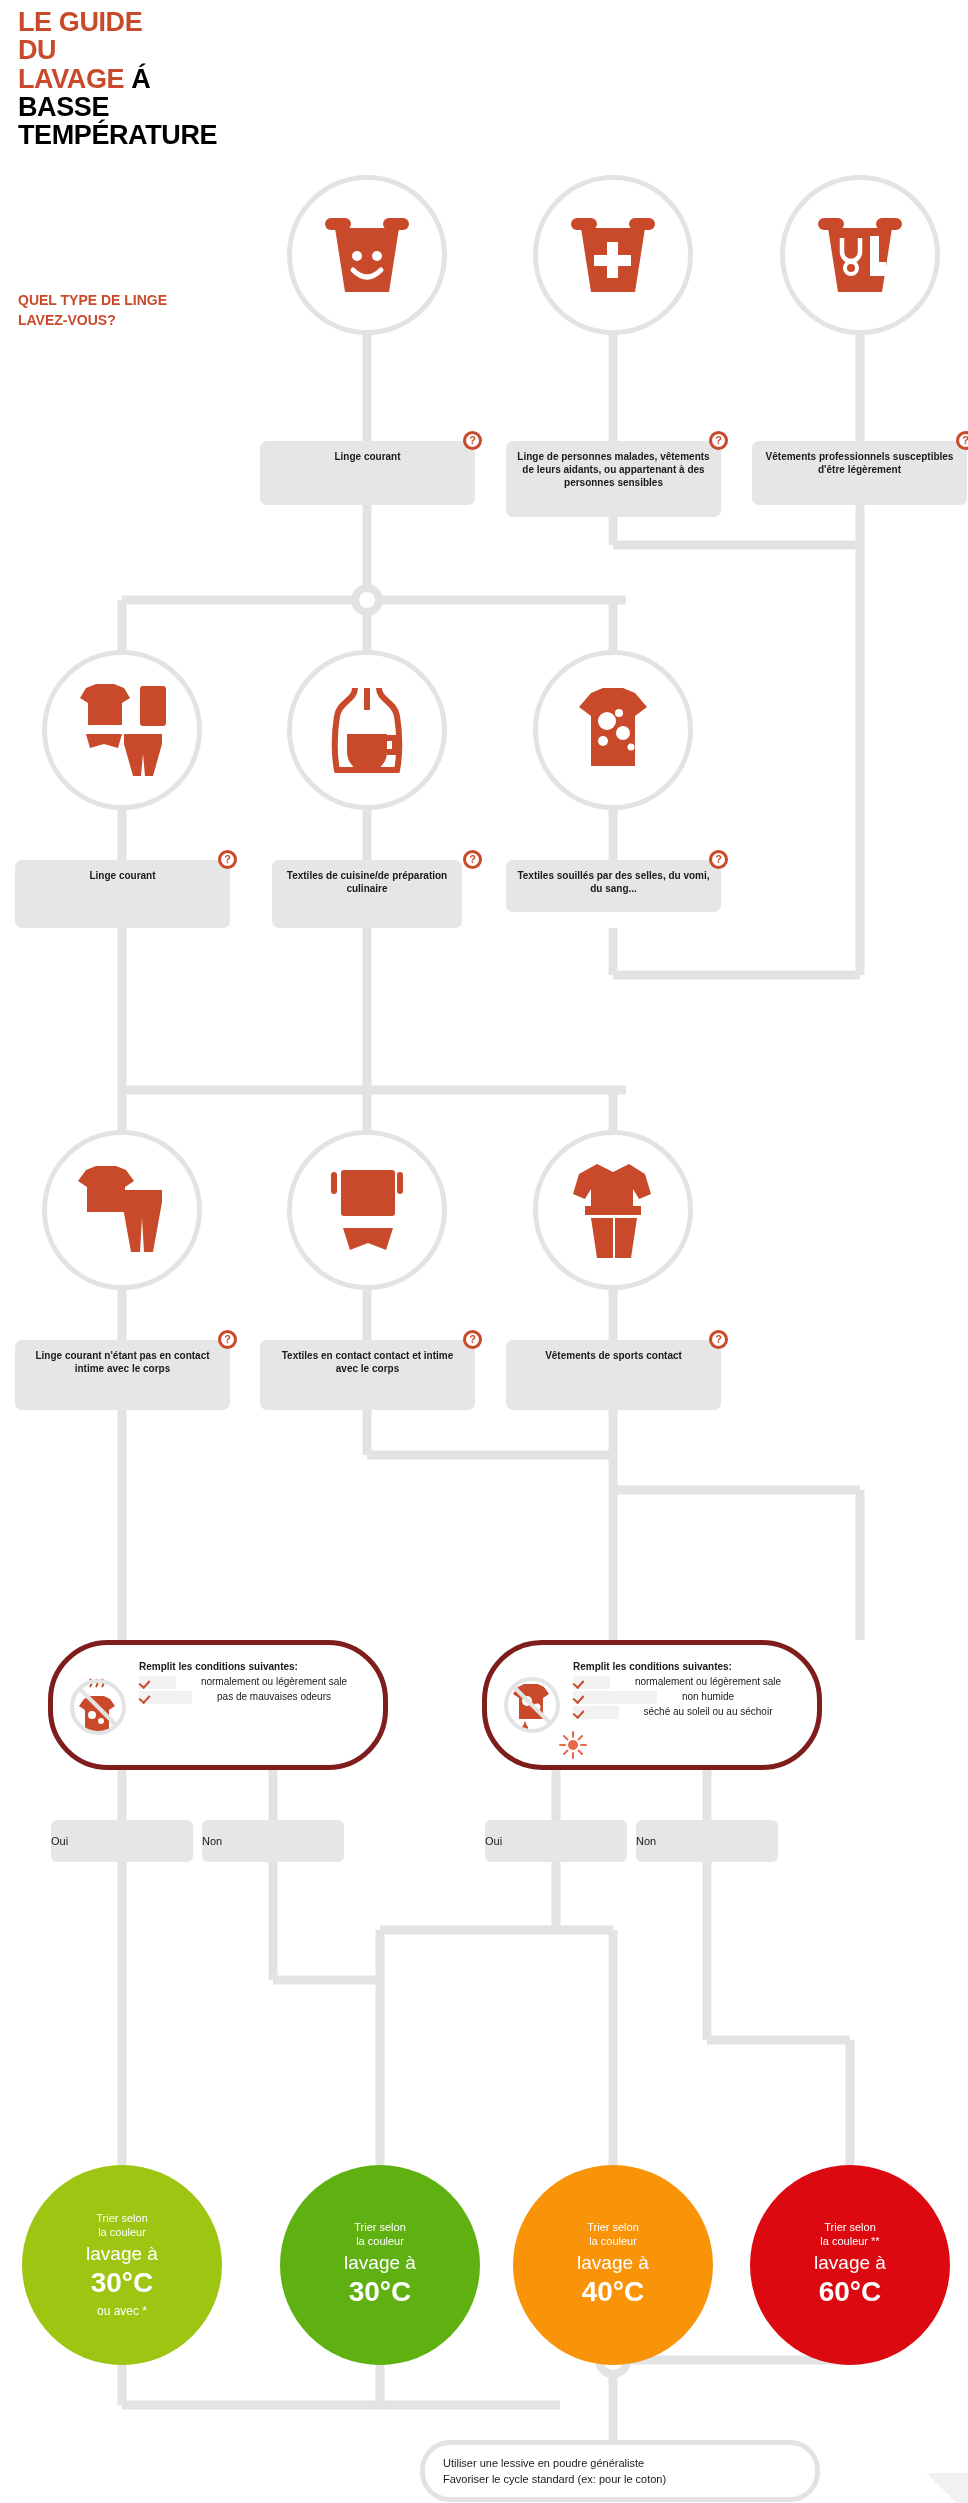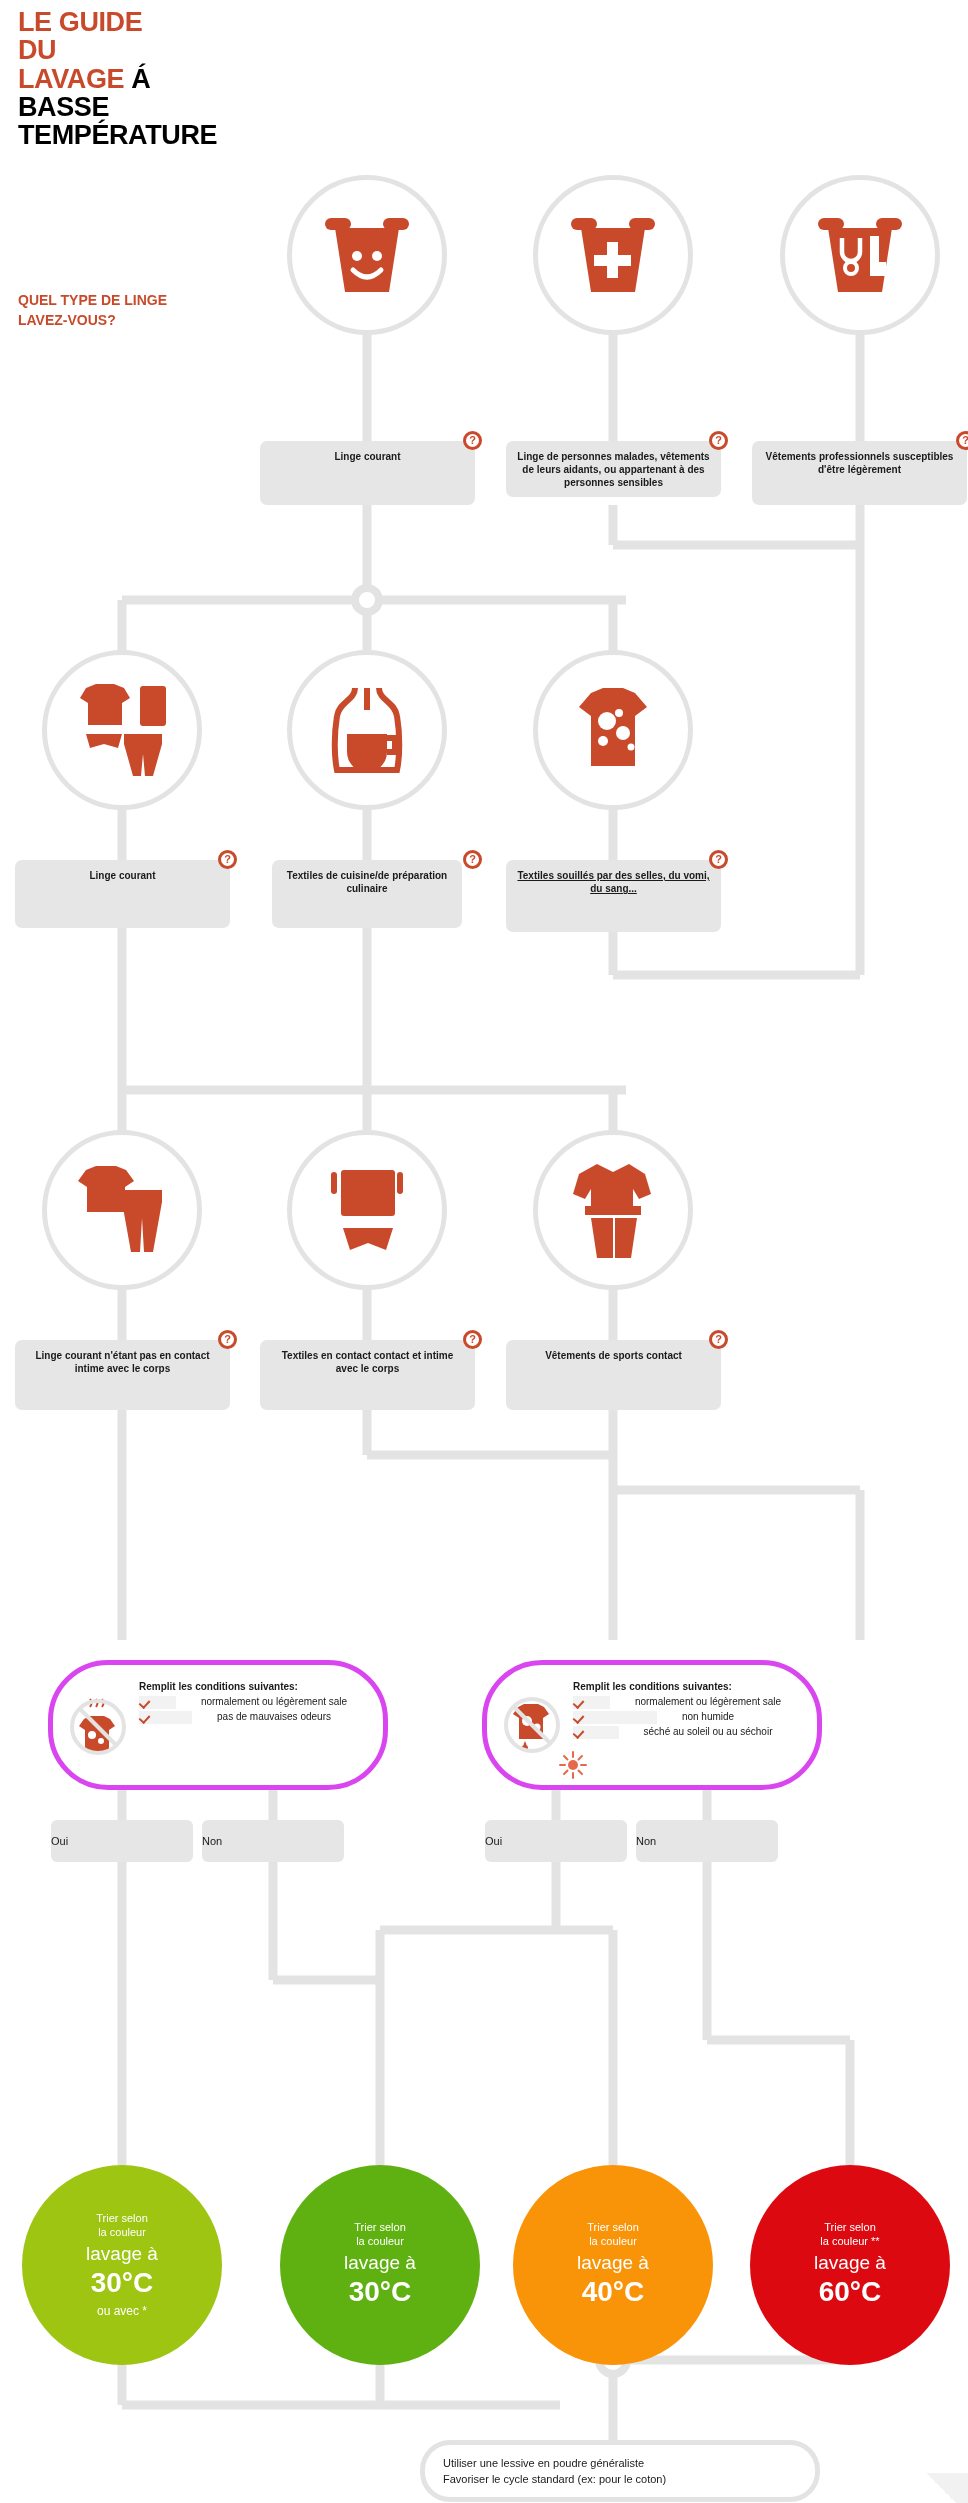--- a/index.html
+++ b/index.html
@@ -59,24 +59,23 @@
     background:#ffffff;
     border:3px solid #C94A2B;
     color:#C94A2B; font-weight:bold; font-size:11px;
     display:flex; align-items:center; justify-content:center;
     line-height:1;
   }
 
   
   .pill {
     position:absolute;
-    border:5px solid #d946ef;
+    border:5px solid #7f1d1d;
     border-radius:60px;
     background:#ffffff;
-    margin-top:20px;
   }
   .pill .pic {
     position:absolute; left:14px; top:50%;
     transform:translateY(-50%);
     width:62px; height:62px;
     display:flex; align-items:center; justify-content:center;
   }
   .pill .body {
     position:absolute; left:86px; top:16px; right:12px;
   }
@@ -254,21 +253,21 @@
   <div class="iconwrap">
     <svg width="96" height="86" viewBox="0 0 96 86" fill="#C94A2B">
       <rect x="6" y="6" width="26" height="12" rx="6"></rect>
         <rect x="64" y="6" width="26" height="12" rx="6"></rect>
       <path d="M16 16 H80 L70 80 H26 Z"></path>
       <rect x="42" y="30" width="11" height="36" fill="#fff"></rect>
       <rect x="29" y="43" width="37" height="11" fill="#fff"></rect>
     </svg>
   </div>
 </div>
-<div class="lbl" style="left:506px;top:441px;width:215px;height:56px;">
+<div class="lbl" style="left:506px;top:441px;width:215px;height:76px;">
   <span>Linge de personnes malades, vêtements de leurs aidants, ou appartenant à des personnes sensibles</span>
 </div>
 <div class="qbadge" style="left:709px;top:431px;">
   <span>?</span>
 </div>
 
 <div class="circ" style="left:780px;top:175px;width:160px;height:160px;">
   <div class="iconwrap">
     <svg width="96" height="86" viewBox="0 0 96 86" fill="#C94A2B">
       <rect x="6" y="6" width="26" height="12" rx="6"></rect>
@@ -326,21 +325,21 @@
     <svg width="100" height="86" viewBox="0 0 100 86" fill="#C94A2B">
       <path d="M28 6 l12-5 h20 l12 5 l12 14 -12 9 v50 H28 V29 L16 20 z"></path>
       <circle cx="44" cy="34" r="9" fill="#fff"></circle>
         <circle cx="60" cy="46" r="7" fill="#fff"></circle>
       <circle cx="40" cy="54" r="5" fill="#fff"></circle>
         <circle cx="56" cy="26" r="4" fill="#fff"></circle>
       <circle cx="68" cy="60" r="3.5" fill="#fff"></circle>
     </svg>
   </div>
 </div>
-<div class="lbl" style="left:506px;top:860px;width:215px;height:72px;text-decoration:underline;">
+<div class="lbl" style="left:506px;top:860px;width:215px;height:52px;">
   <span>Textiles souillés par des selles, du vomi, du sang...</span>
 </div>
 <div class="qbadge" style="left:709px;top:850px;">
   <span>?</span>
 </div>
 
 <div class="circ" style="left:42px;top:1130px;width:160px;height:160px;">
   <div class="iconwrap">
     <svg width="104" height="92" viewBox="0 0 104 92" fill="#C94A2B">
       <path d="M16 6 l10-4 h20 l10 4 l8 11 -9 6 v25 H17 V23 l-9 -6 z"></path>

